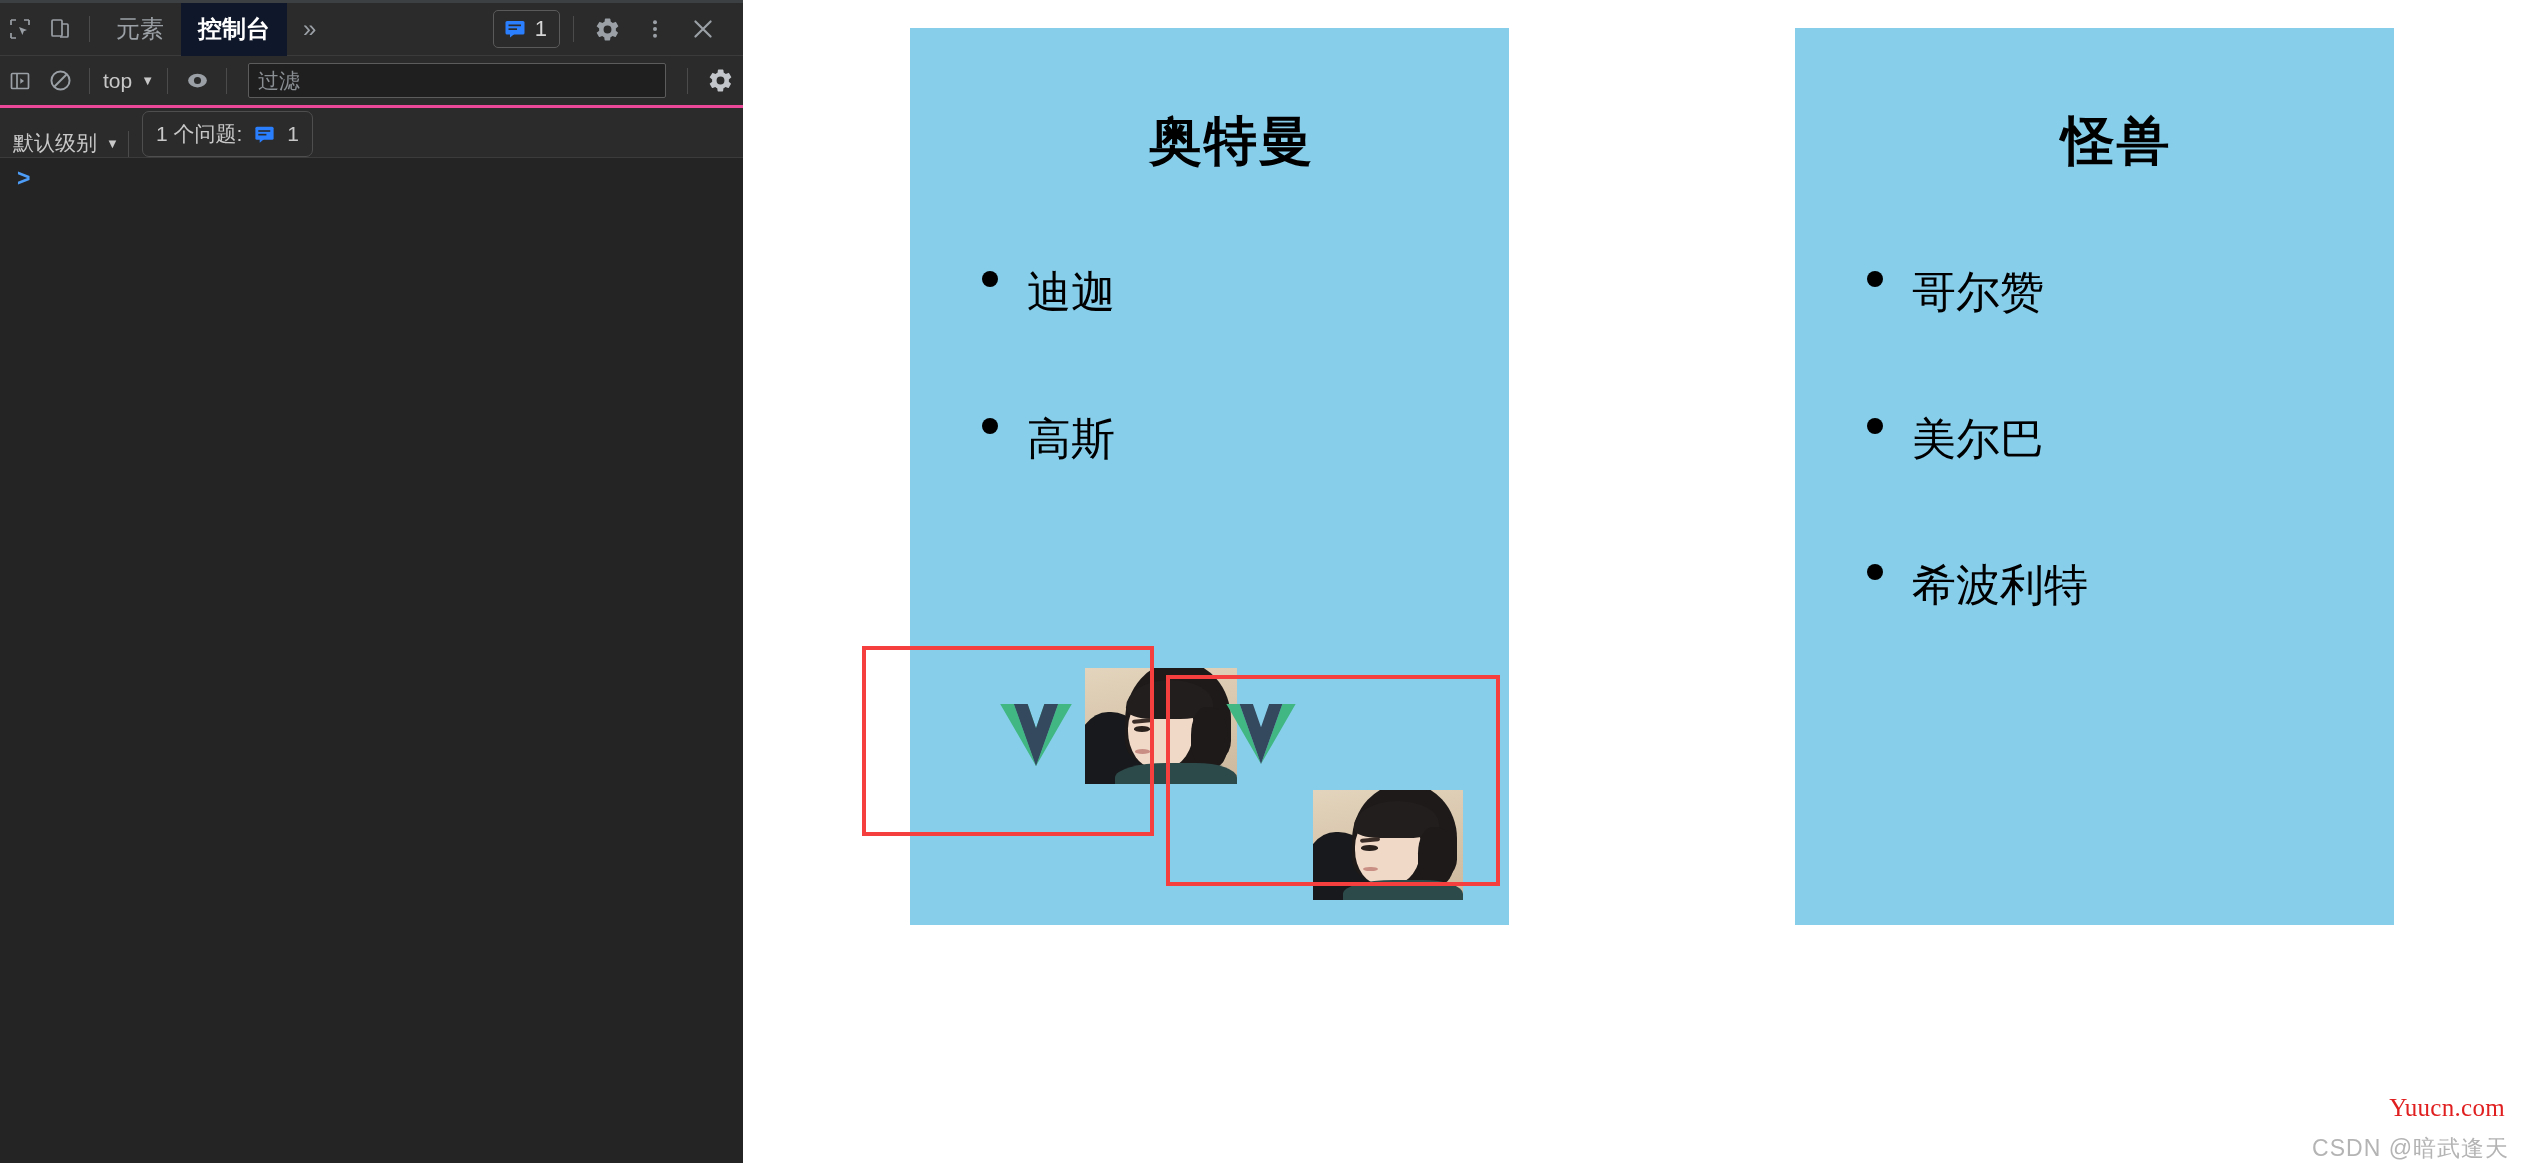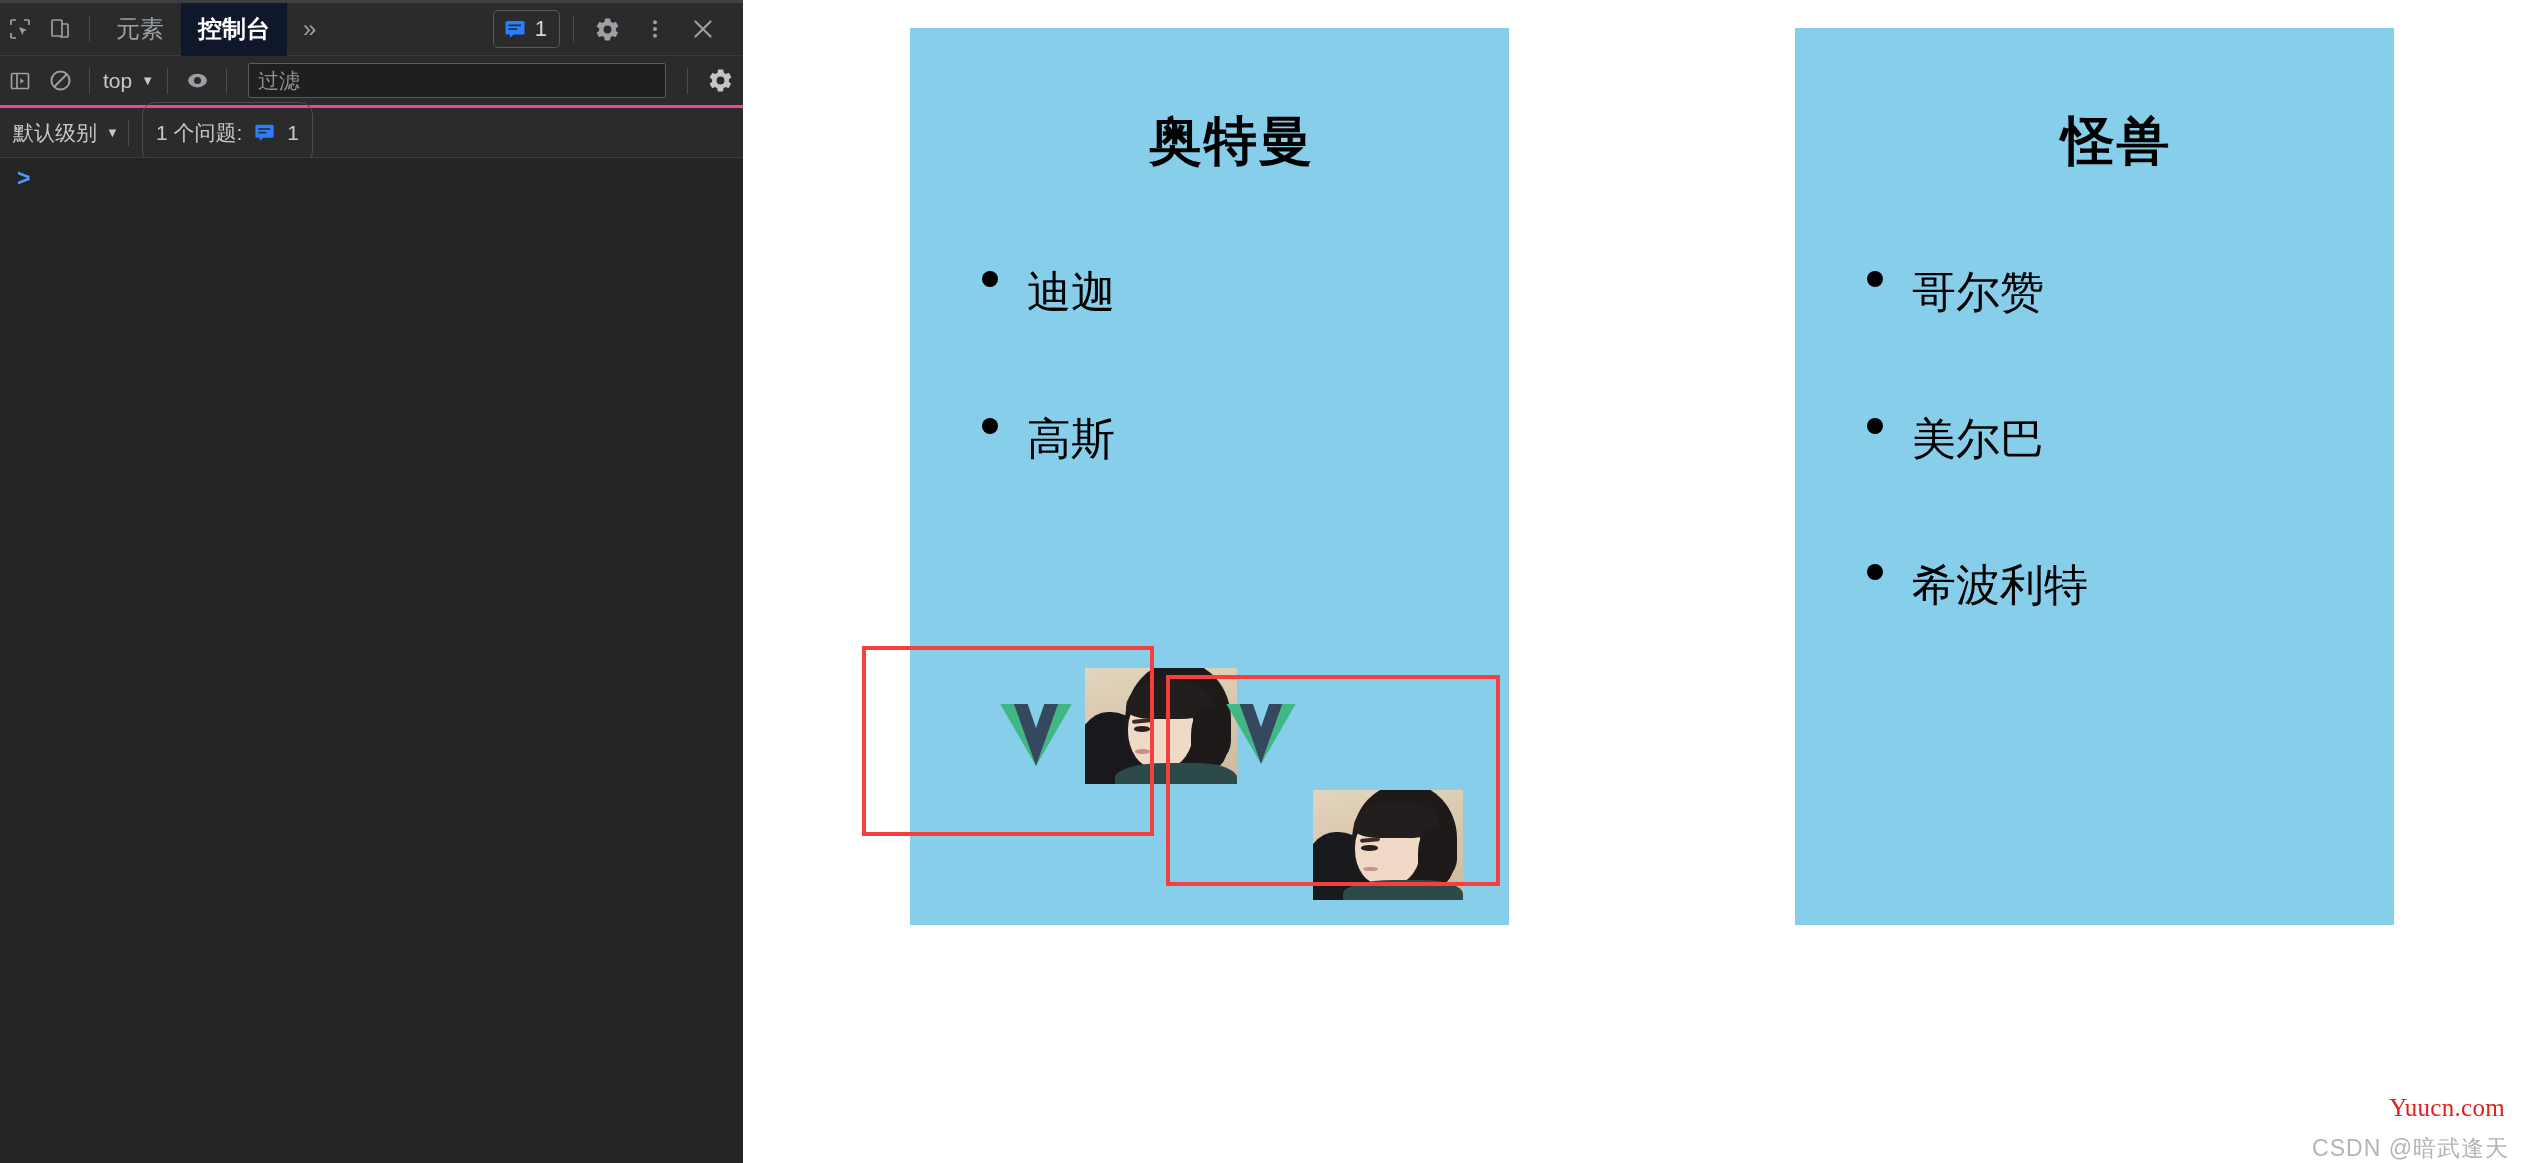--- a/index.html
+++ b/index.html
@@ -54,27 +54,27 @@
   .dt-filter {
     flex:1 1 auto; height:35px; margin:0 12px;
     background:#1f1f1f; border:1px solid #5c5c5c; border-radius:2px;
     display:flex; align-items:center; padding:0 9px;
   }
   .dt-filter-ph { font-size:21px; color:#8a8f94; }
   .dt-gear-r { width:46px; display:flex; align-items:center; justify-content:center; color:#9aa0a6; }
 
   .dt-row3 {
     position:absolute; left:0; top:108px; width:743px; height:50px;
-    background:#2b2b2b; display:flex; align-items:center; padding-left:13px;
+    background:#2b2b2b; display:flex; align-items:flex-end; padding-left:13px;
     border-bottom:1px solid #3b3b3b;
   }
   .dt-level { font-size:21px; color:#c8c8c8; display:flex; align-items:center; gap:9px; }
   .dt-issues {
     display:flex; align-items:center; gap:11px;
-    border:1px solid #4e4e4e; border-radius:13px; padding:16px 13px; margin-left:4px;
+    border:1px solid #4e4e4e; border-radius:7px; padding:8px 13px; margin-left:4px;
   }
   .dt-issues-txt { font-size:21px; color:#c8c8c8; }
   .dt-issues-num { font-size:21px; color:#c8c8c8; }
 
   .dt-console { position:absolute; left:0; top:158px; width:743px; bottom:0; background:#242424; }
   .dt-prompt { position:absolute; left:17px; top:9px; color:#4d9cf6;
                font-size:23px; font-weight:bold; line-height:1; }
 
   
   .page { position:absolute; left:743px; top:0; right:0; bottom:0; background:#ffffff; }

